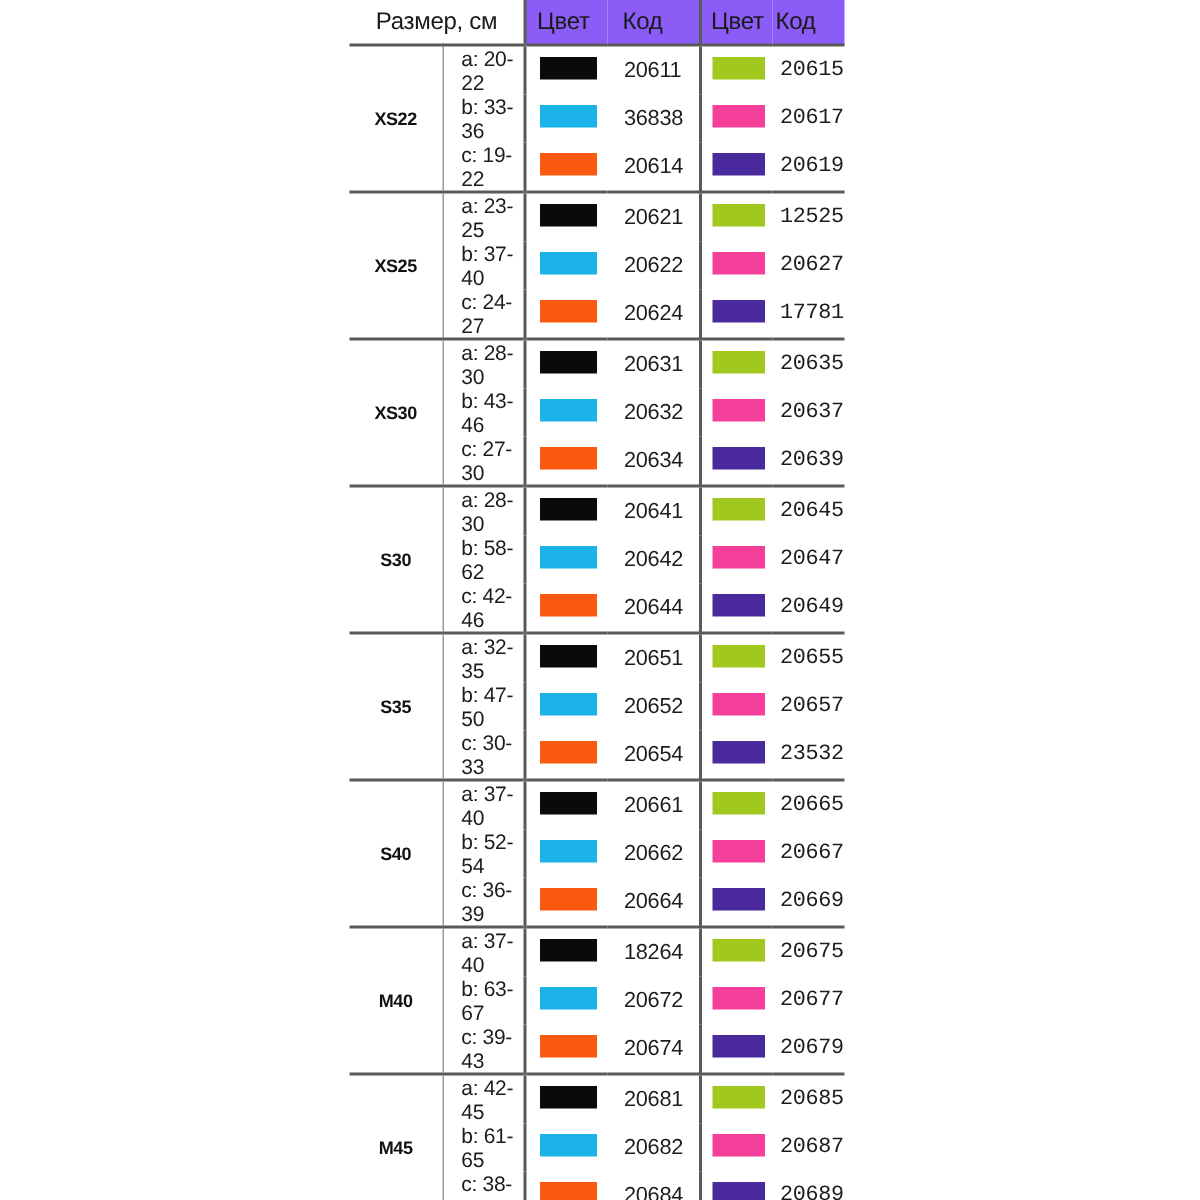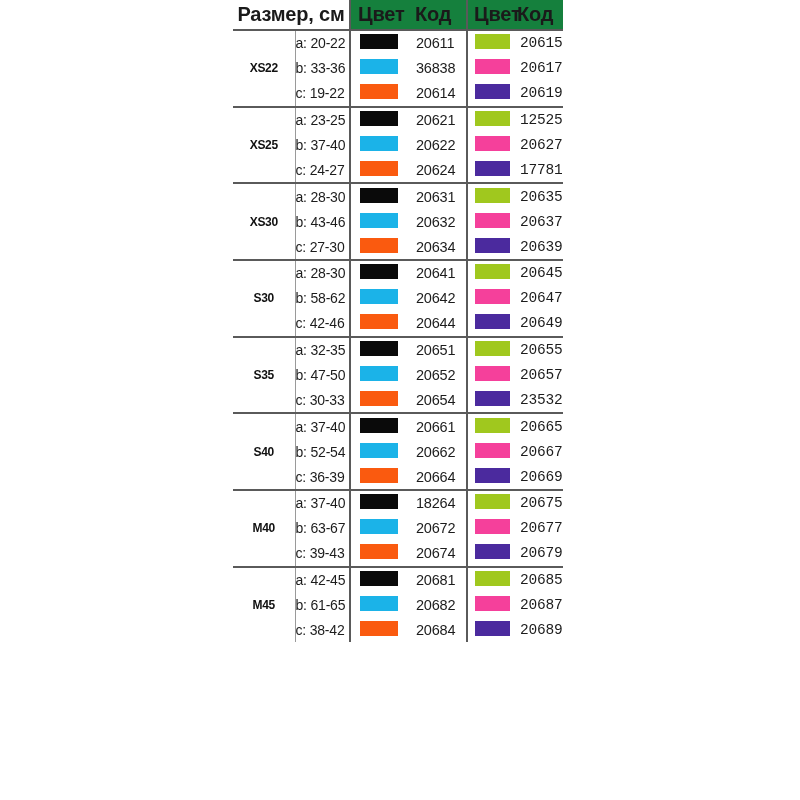--- a/index.html
+++ b/index.html
@@ -32,35 +32,35 @@
   col.c-dim    { width: 55px; }
   col.c-sw1    { width: 55px; }
   col.c-code1  { width: 62px; }
   col.c-sw2    { width: 48px; }
   col.c-code2  { width: 48px; }
 
   
   thead th {
     padding: 0;
     margin: 0;
-    font-size: 20px;
-    font-weight: bold;
+    font-size: 16px;
+    font-weight: normal;
     color: #1a1a1a;
     height: 29px;
     vertical-align: middle;
     background: #ffffff;
     letter-spacing: -0.2px;
   }
   th.h-size {
     text-align: center;
     border-bottom: 2px solid #5a5a5a;
     background: #ffffff;
   }
   th.h-gray {
-    background: #15803d;
+    background: #8b5cf6;
     text-align: center;
   }
   th.h-color1 {
     border-left: 2px solid #5a5a5a;
     text-align: left;
     padding-left: 7px;
   }
   th.h-code1 {
     text-align: left;
     padding-left: 10px;
@@ -91,21 +91,21 @@
     font-weight: bold;
     font-size: 12px;
     color: #111111;
     letter-spacing: -0.3px;
   }
 
   td.dim-cell {
     border-left: 1px solid #9a9a9a;
     border-right: 1px solid #9a9a9a;
     text-align: left;
-    padding-left: 0;
+    padding-left: 12px;
     font-size: 14px;
     color: #1c1c1c;
     letter-spacing: -0.2px;
   }
 
   td.swatch-cell {
     text-align: left;
     padding-left: 9px;
   }
   td.swatch-cell.sep {

